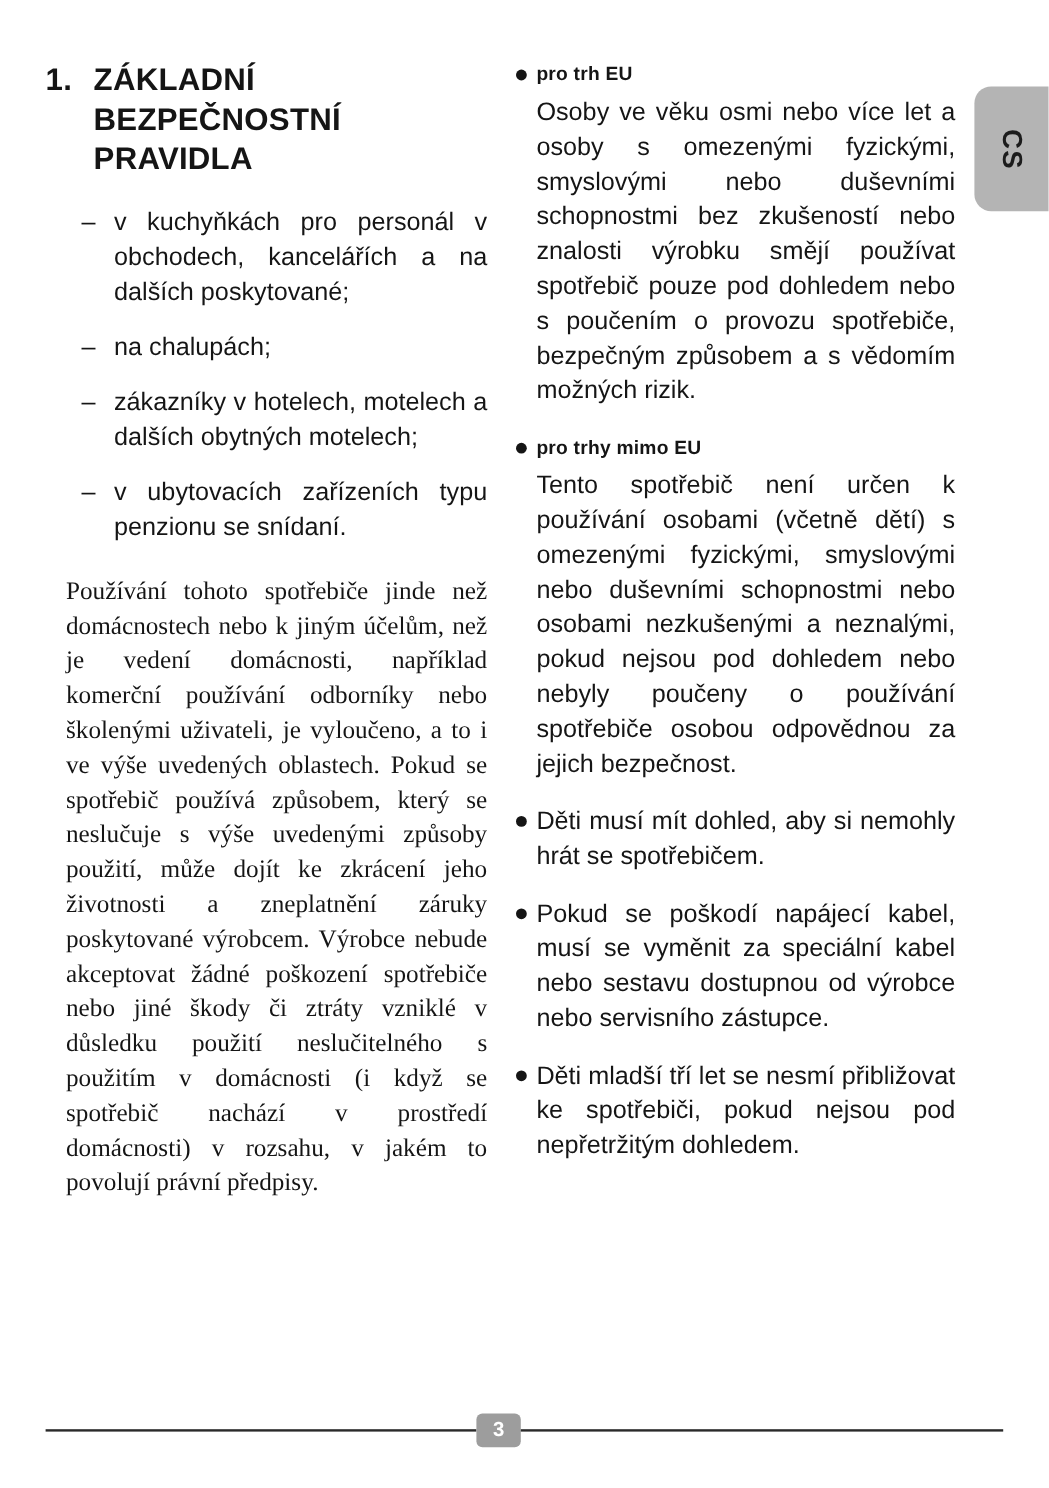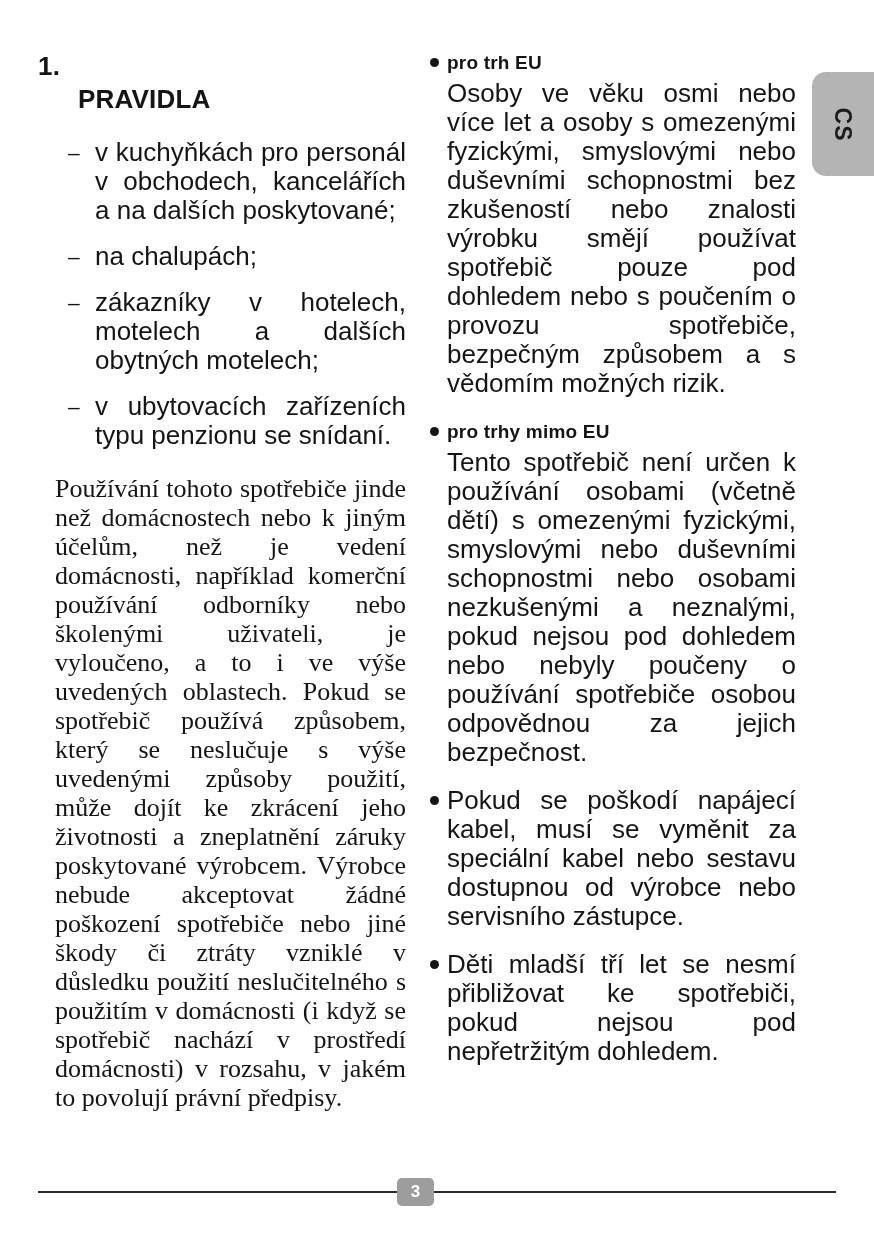--- a/index.html
+++ b/index.html
@@ -42,42 +42,42 @@
   }
   .heading .h-num {
     width: 40px;
     flex: none;
   }
   .heading .h-lines { flex: 1; }
 
   
   p {
     margin: 0;
-    font-size: 26px;
+    font-size: 21px;
     line-height: 29px;
     text-align: justify;
   }
 
   .bullet {
     display: flex;
     margin-bottom: 19px;
   }
   .bullet .dot {
     flex: none;
     width: 9px;
     height: 9px;
     border-radius: 50%;
     background: #151515;
     margin-top: 10px;
     margin-right: 8px;
   }
   .bullet .content { flex: 1; min-width: 0; }
 
   .bullet-title {
-    font-size: 19px;
+    font-size: 16px;
     font-weight: bold;
     line-height: 29px;
     margin-bottom: 2px;
     letter-spacing: 0.2px;
   }
 
   .dash-item {
     display: flex;
     margin-left: 30px;
     margin-bottom: 17px;
@@ -151,21 +151,21 @@
 </head>
 <body>
 
 <div class="page">
 
   <div class="col-left">
 
     <div class="heading">
       <span class="h-num">1.</span>
       <span class="h-lines">
-        <br>
+        <span>ZÁKLADNÍ BEZPEČNOSTNÍ</span><br>
         <span>PRAVIDLA</span>
       </span>
     </div>
 
 
     <div class="dash-item">
       <span class="dash">–</span>
       <p>v kuchyňkách pro personál v obchodech, kancelářích a na dalších poskytované;</p>
     </div>
     <div class="dash-item">
@@ -195,20 +195,26 @@
     </div>
 
     <div class="bullet">
       <span class="dot"></span>
       <div class="content">
         <div class="bullet-title">pro trhy mimo EU</div>
         <p>Tento spotřebič není určen k používání osobami (včetně dětí) s omezenými fyzickými, smyslovými nebo duševními schopnostmi nebo osobami nezkušenými a neznalými, pokud nejsou pod dohledem nebo nebyly poučeny o používání spotřebiče osobou odpovědnou za jejich bezpečnost.</p>
       </div>
     </div>
 
+    <div class="bullet">
+      <span class="dot"></span>
+      <div class="content">
+        <p>Děti musí mít dohled, aby si nemohly hrát se spotřebičem.</p>
+      </div>
+    </div>
 
     <div class="bullet">
       <span class="dot"></span>
       <div class="content">
         <p>Pokud se poškodí napájecí kabel, musí se vyměnit za speciální kabel nebo sestavu dostupnou od výrobce nebo servisního zástupce.</p>
       </div>
     </div>
 
     <div class="bullet">
       <span class="dot"></span>

